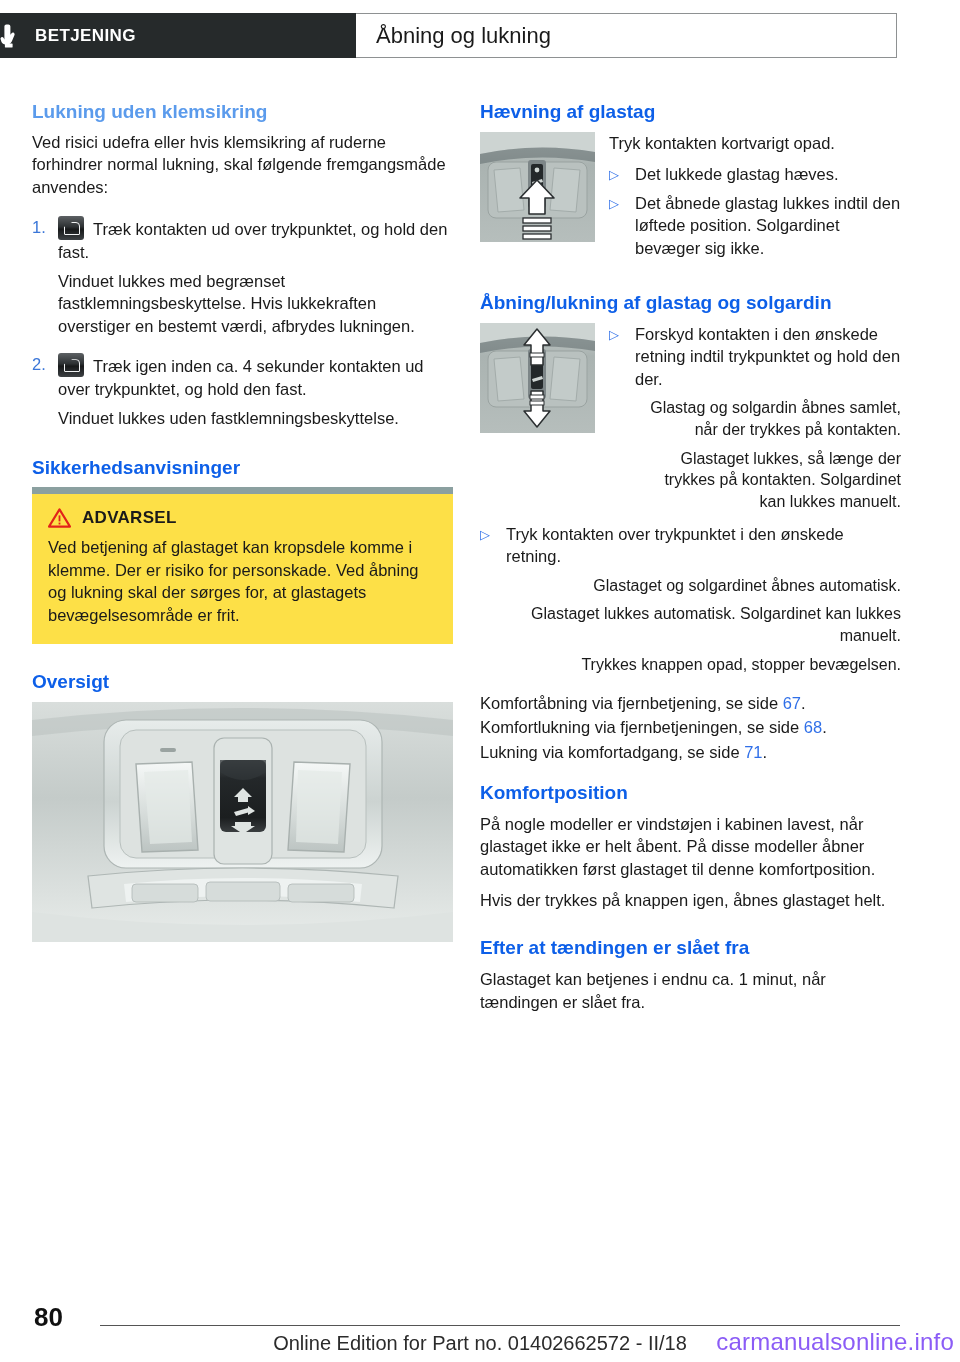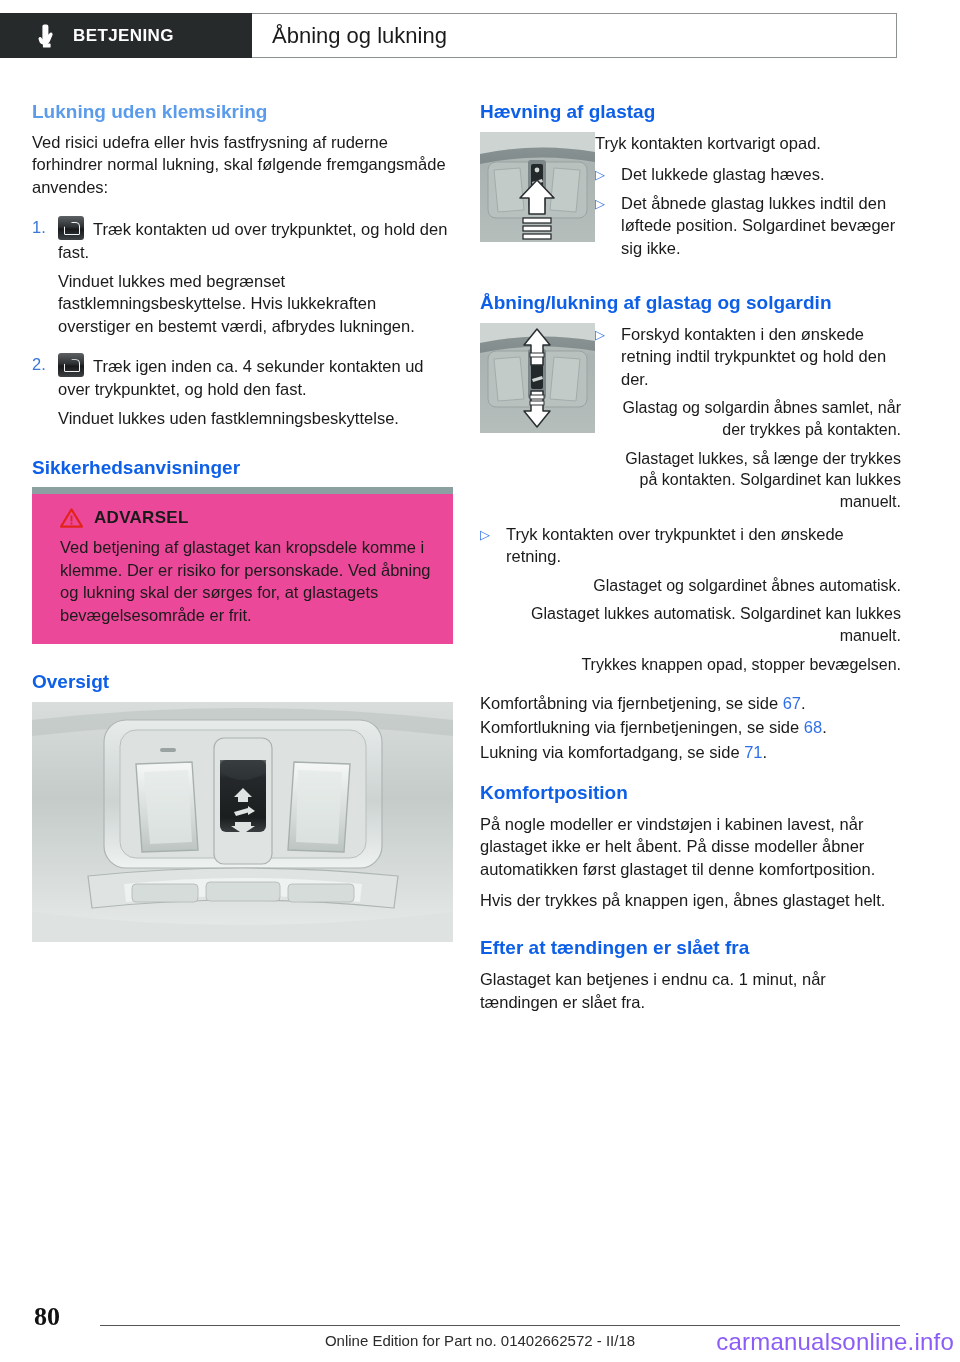--- a/index.html
+++ b/index.html
@@ -12,23 +12,22 @@
   }
   .page { position: relative; width: 960px; height: 1362px; }
 
   
   .header {
     position: absolute; left: 0; top: 13px;
     width: 897px; height: 45px;
     display: flex; align-items: stretch;
   }
   .chapter-tab {
-    width: 252px; background: #262a2b;
+    width: 356px; background: #262a2b;
     display: flex; align-items: center; gap: 16px;
-    padding-left: 38px;
   }
   .hand-icon { width: 19px; height: 24px; display: block; }
   .chapter-label {
     color: #ffffff; font-size: 17px; font-weight: bold;
     letter-spacing: 0.4px;
   }
   .section-tab {
     flex: 1; background: #ffffff;
     border: 1px solid #8e9192;
     border-left: none;
@@ -89,50 +88,50 @@
     left: 6px; top: 6px; width: 14px; height: 11px;
     border: 1.6px solid #f0f2f3;
     border-radius: 1px 4px 1px 1px;
     background: transparent;
     clip-path: polygon(0 38%, 52% 0, 100% 0, 100% 100%, 0 100%);
   }
 
   
   .warn-box { margin-top: 6px; }
   .warn-bar { height: 7px; background: #8ba0a0; }
-  .warn-inner { background: #ec4899; padding: 14px 16px 18px 28px; }
+  .warn-inner { background: #fde047; padding: 14px 16px 18px 16px; }
   .warn-title-row { display: flex; align-items: center; gap: 11px; margin-bottom: 8px; }
   .warn-title { font-size: 17px; font-weight: bold; letter-spacing: 0.3px; }
   .warn-text { font-size: 16.5px; line-height: 1.36; }
 
   
   .bullet-row { display: flex; font-size: 16.5px; line-height: 1.36; margin-bottom: 6px; }
   .bullet-mark { flex: 0 0 26px; color: #2f6fe8; font-size: 13px; padding-top: 3px; }
   .bullet-body { flex: 1; }
   .bullet-cont { font-size: 16px; line-height: 1.36; margin: 7px 0 0 26px; text-align: right; }
 
   
-  .fig-row { display: flex; gap: 0; align-items: flex-start; margin-bottom: 10px; }
+  .fig-row { display: flex; gap: 14px; align-items: flex-start; margin-bottom: 10px; }
   .fig-small { flex: 0 0 115px; }
 
   .photo { display: block; border: 0; }
 
   
   .footer { position: absolute; left: 0; bottom: 0; width: 960px; height: 70px; }
   .page-number {
     position: absolute; left: 34px; top: 10px;
-    font-size: 26px; font-weight: bold; color: #111; font-family: Liberation Serif, serif;
+    font-size: 26px; font-weight: bold; color: #111;
   }
   .footer-rule {
     position: absolute; left: 100px; top: 33px; width: 800px;
     border-top: 1.6px solid #555;
   }
   .footer-text {
     position: absolute; left: 0; top: 40px; width: 960px;
-    text-align: center; font-size: 15px; color: #2b2b2b;
+    text-align: center; font-size: 20px; color: #2b2b2b;
   }
   .watermark {
     position: absolute; right: 6px; top: 36px;
     font-size: 24px; color: #8b5cf6;
     letter-spacing: 0.2px;
   }
 </style>
 </head>
 <body>
 
@@ -148,21 +147,21 @@
     </div>
     <div class="section-tab">
       <span class="section-label">Åbning og lukning</span>
     </div>
   </div>
 
   <div class="col col-left">
 
     <h3 class="light-blue-heading">Lukning uden klemsikring</h3>
 
-    <p class="body">Ved risici udefra eller hvis fastfrysning af ruderne forhindrer normal lukning, skal følgende fremgangsmåde anvendes:</p>
+    <p class="body">Ved risici udefra eller hvis klemsikring af ruderne forhindrer normal lukning, skal følgende fremgangsmåde anvendes:</p>
 
     <div class="spacer-sm"></div>
 
     <div class="step">
       <span class="step-num">1.</span>
       <span class="step-body">
         <span class="win-icon"></span><span>Træk kontakten ud over trykpunktet, og hold den fast.</span>
       </span>
     </div>
     <p class="sub-para">Vinduet lukkes med begrænset fastklemningsbeskyttelse. Hvis lukkekraften overstiger en bestemt værdi, afbrydes lukningen.</p>

